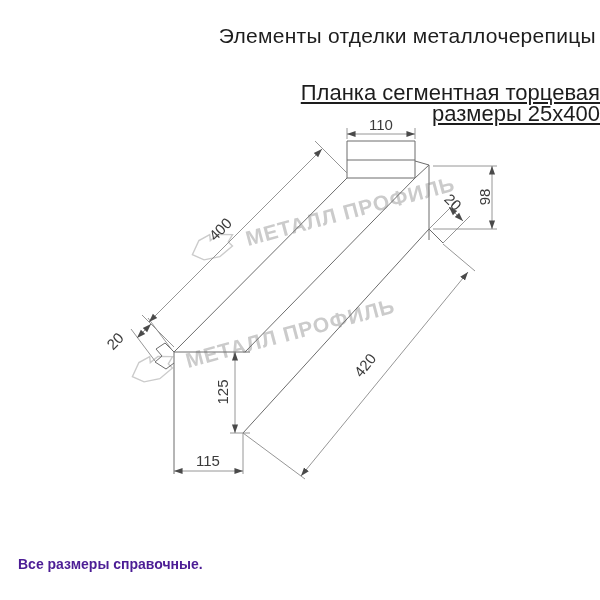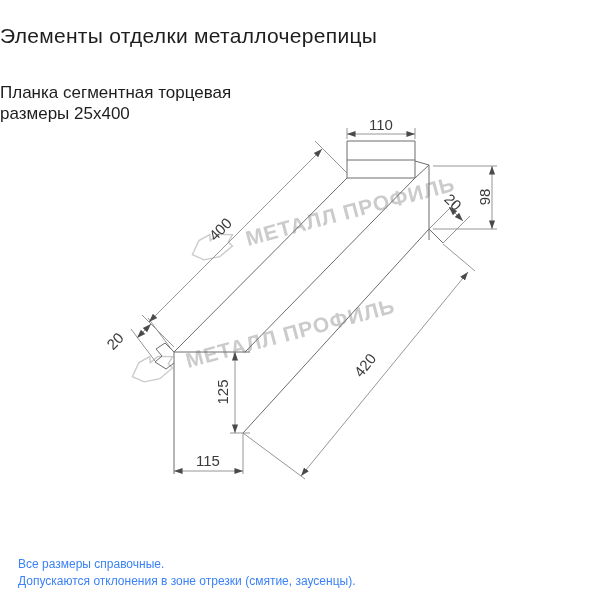--- a/index.html
+++ b/index.html
@@ -1,30 +1,30 @@
 <!DOCTYPE html>
 <html><head>
 <meta charset="utf-8">
 <style>
   html,body{margin:0;padding:0;}
   body{
     width:600px;height:600px;position:relative;background:#ffffff;
     font-family:"Liberation Sans", sans-serif;overflow:hidden;
   }
   .page-title{
-    position:absolute;top:24px;left:0;right:4px;text-align:left;
+    position:absolute;top:24px;left:0;right:4px;text-align:right;
     font-size:21px;color:#1d1d1d;letter-spacing:0.3px;
   }
   .subtitle{
-    position:absolute;top:82px;left:0;right:0;text-align:left;
-    font-size:17px;color:#1d1d1d;line-height:21px;
+    position:absolute;top:82px;left:0;right:0;text-align:right;
+    font-size:22px;color:#1d1d1d;line-height:21px;text-decoration:underline;
   }
   .notes{
     position:absolute;left:18px;top:556px;
-    font-size:12px;color:#3b82f6;line-height:17px;
+    font-size:14px;color:#4c1d95;line-height:17px;font-weight:bold;
   }
   svg{position:absolute;left:0;top:0;}
   .dim-text{
     font-size:15px;fill:#3c3c3c;
   }
   .wm-text{
     font-size:21px;font-weight:bold;fill:#c2c2c2;letter-spacing:1px;
   }
 </style>
 </head>
@@ -105,14 +105,13 @@
     <text class="dim-text" x="224" y="233" transform="rotate(-45 224 233)">400</text>
     <text class="dim-text" x="116" y="346" transform="rotate(-45 116 342)">20</text>
     <text class="dim-text" x="366" y="370" transform="rotate(-51 366 366)">420</text>
     <text class="dim-text" x="223" y="397" transform="rotate(-90 223 392)">125</text>
     <text class="dim-text" x="208" y="466">115</text>
   </g>
 </svg>
 
 <div class="notes">
   <div>Все размеры справочные.</div>
-  <div>Допускаются отклонения в зоне отрезки (смятие, заусенцы).</div>
 </div>
 
 </body></html>

